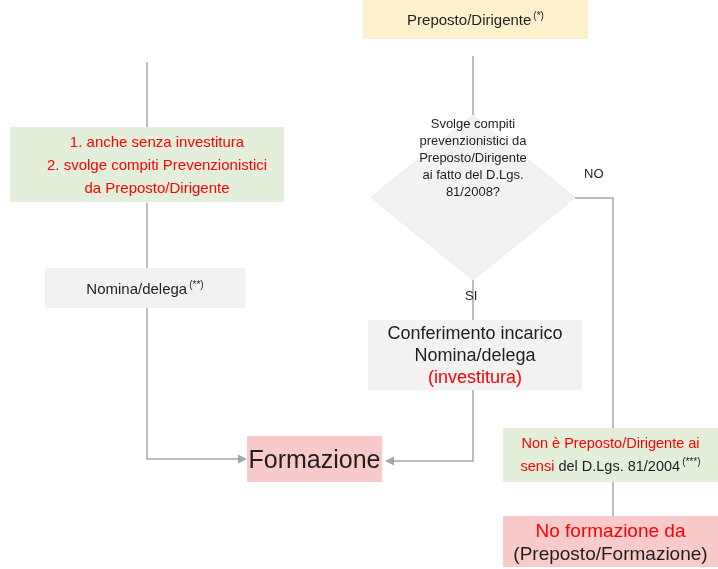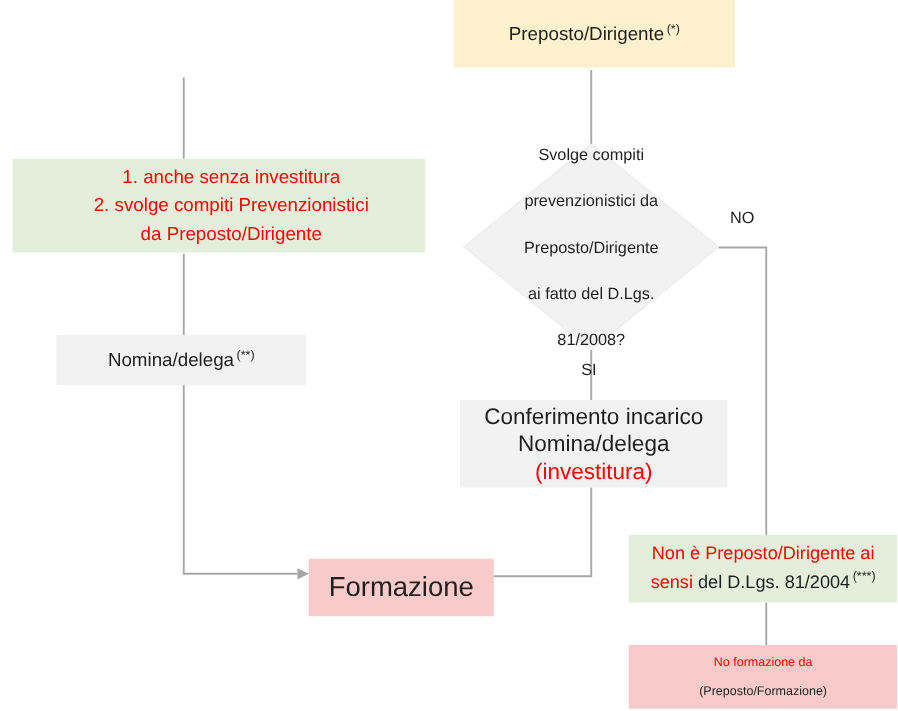--- a/index.html
+++ b/index.html
@@ -15,21 +15,21 @@
        align-items:center;text-align:center;box-sizing:border-box;}
   .box-blue{background:var(--box-blue);}
   .box-yellow{background:var(--box-yellow);}
   .box-green{background:var(--box-green);}
   .box-gray{background:var(--box-gray);}
   .box-pink{background:var(--box-pink);}
   .red{color:var(--text-red);}
   sup{font-size:10px;vertical-align:super;line-height:0;margin-left:2px;}
   .f15{font-size:15px;line-height:21px;}
   .diamond-text{position:absolute;left:383px;top:115px;width:180px;height:165px;
-       display:flex;flex-direction:column;justify-content:space-between;align-items:center;
+       display:flex;flex-direction:column;justify-content:flex-start;align-items:center;
        text-align:center;font-size:13px;line-height:17px;}
   .edge-label{position:absolute;font-size:13px;color:var(--text-dark);}
   svg line, svg polyline{stroke:var(--line-gray);stroke-width:1.5;fill:none;}
   svg .arrow{fill:var(--line-gray);stroke:none;}
   svg .diamond{fill:var(--box-gray);stroke:#ececec;stroke-width:1;}
 </style>
 </head>
 <body>
 
 <div class="canvas">
@@ -42,27 +42,27 @@
     <polygon class="arrow" points="238,454.5 247,459 238,463.5"></polygon>
     <line x1="473" y1="56" x2="473" y2="115"></line>
     <line x1="473" y1="280" x2="473" y2="320"></line>
     <polyline points="473,390 473,461 394,461"></polyline>
     <polygon class="arrow" points="394,456.5 385,461 394,465.5"></polygon>
     <polyline points="575,198 613,198 613,428"></polyline>
     <line x1="613" y1="482" x2="613" y2="516"></line>
   </svg>
 
 
-  <div class="box box-yellow f15" style="left:363;top:2;left:363px;width:225px;height:54px;">
+  <div class="box box-yellow f15" style="left:363;top:2;left:363px;width:225px;height:39px;">
     <div>
       <span>Preposto/Dirigente</span><sup>(*)</sup>
     </div>
   </div>
 
-  <div class="box box-green red" style="left:10px;top:127px;width:330px;height:75px;font-size:15px;line-height:23px;padding-left:20px;">
+  <div class="box box-green red" style="left:10px;top:127px;width:274px;height:75px;font-size:15px;line-height:23px;padding-left:20px;">
     <div>1. anche senza investitura</div>
     <div>2. svolge compiti Prevenzionistici</div>
     <div>da Preposto/Dirigente</div>
   </div>
 
   <div class="box box-gray f15" style="left:45px;top:268px;width:200px;height:40px;">
     <div>
       <span>Nomina/delega</span><sup>(**)</sup>
     </div>
   </div>
@@ -77,28 +77,28 @@
 
   <div class="edge-label" style="left:584px;top:166px;">NO</div>
   <div class="edge-label" style="left:465px;top:288px;text-align:center;">SI</div>
 
   <div class="box box-gray" style="left:368px;top:320px;width:214px;height:70px;font-size:18px;line-height:22px;">
     <div>Conferimento incarico</div>
     <div>Nomina/delega</div>
     <div class="red">(investitura)</div>
   </div>
 
-  <div class="box box-pink" style="left:247px;top:436px;width:148px;height:46px;font-size:22px;margin-top:11px;">
+  <div class="box box-pink" style="left:247px;top:436px;width:135px;height:46px;font-size:25px;">
     <div>Formazione</div>
   </div>
 
   <div class="box box-green" style="left:503px;top:428px;width:215px;height:54px;font-size:14.5px;line-height:23px;padding:0 4px;">
     <div>
       <span class="red">Non è Preposto/Dirigente ai sensi</span><span> del D.Lgs. 81/2004</span><sup>(***)</sup>
     </div>
   </div>
 
-  <div class="box box-pink" style="left:503px;top:516px;width:215px;height:51px;font-size:10px;line-height:23px;justify-content:center;">
+  <div class="box box-pink" style="left:503px;top:516px;width:215px;height:51px;font-size:19px;line-height:23px;justify-content:center;">
     <div class="red">No formazione da</div>
     <div>(Preposto/Formazione)</div>
   </div>
 
 </div>
 
 </body></html>

